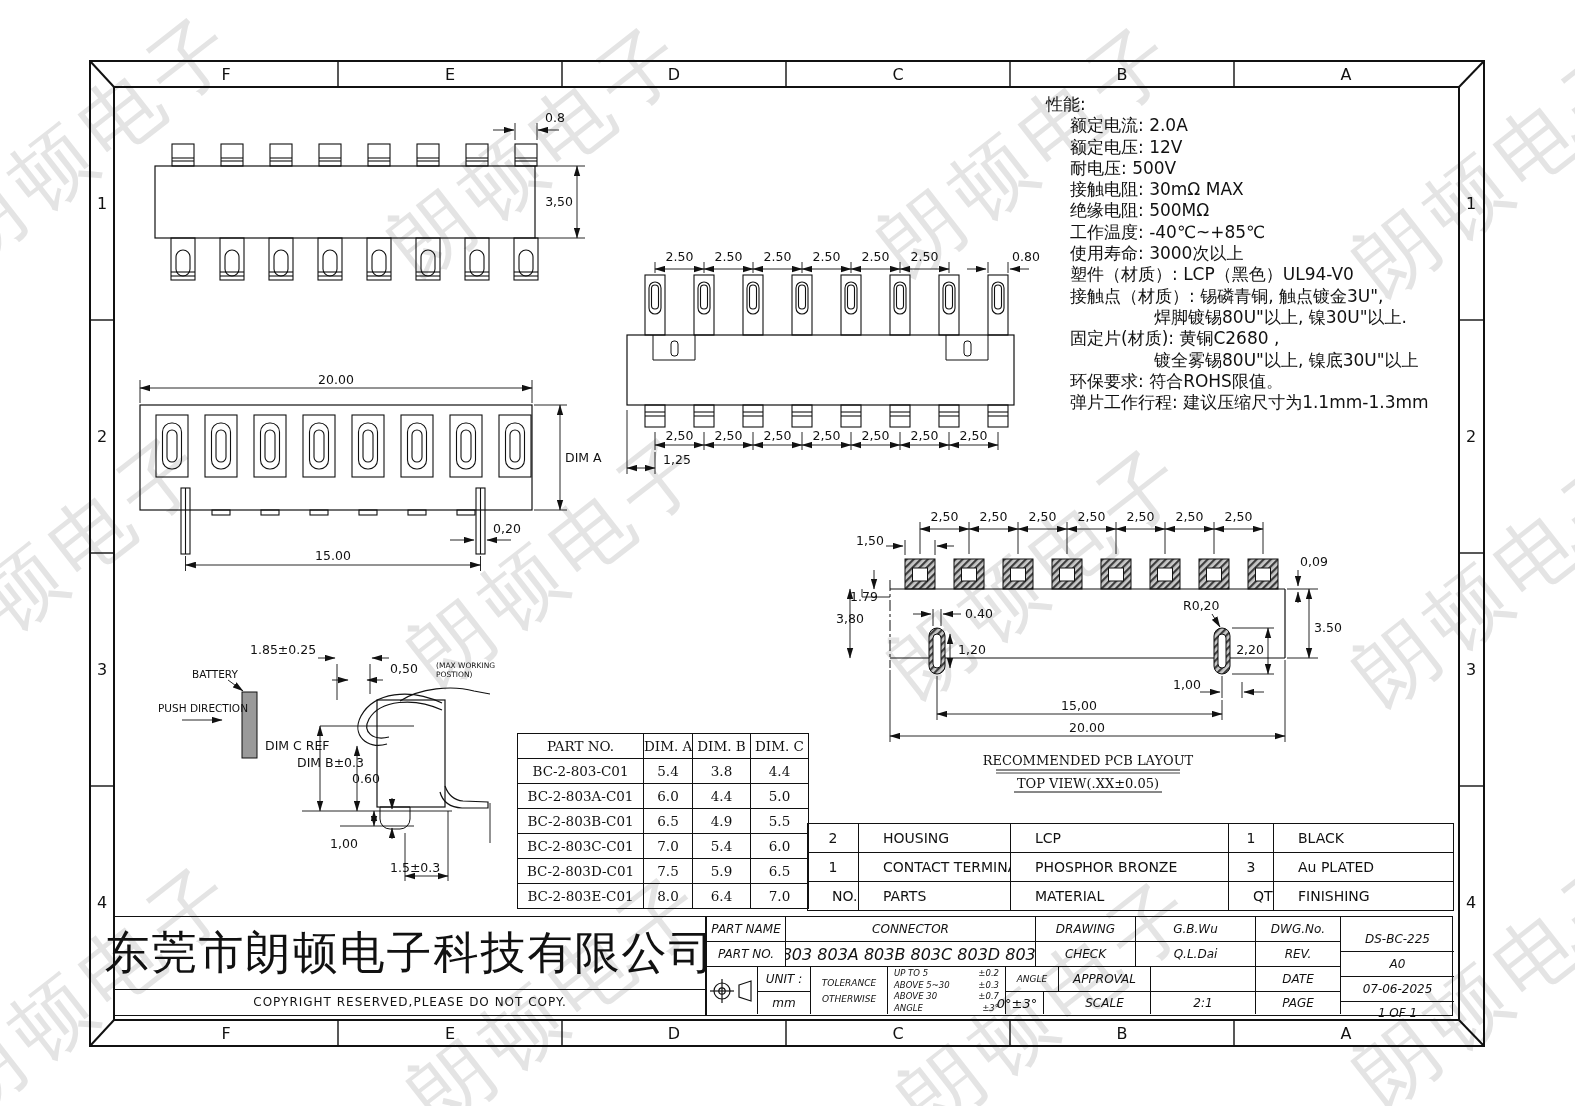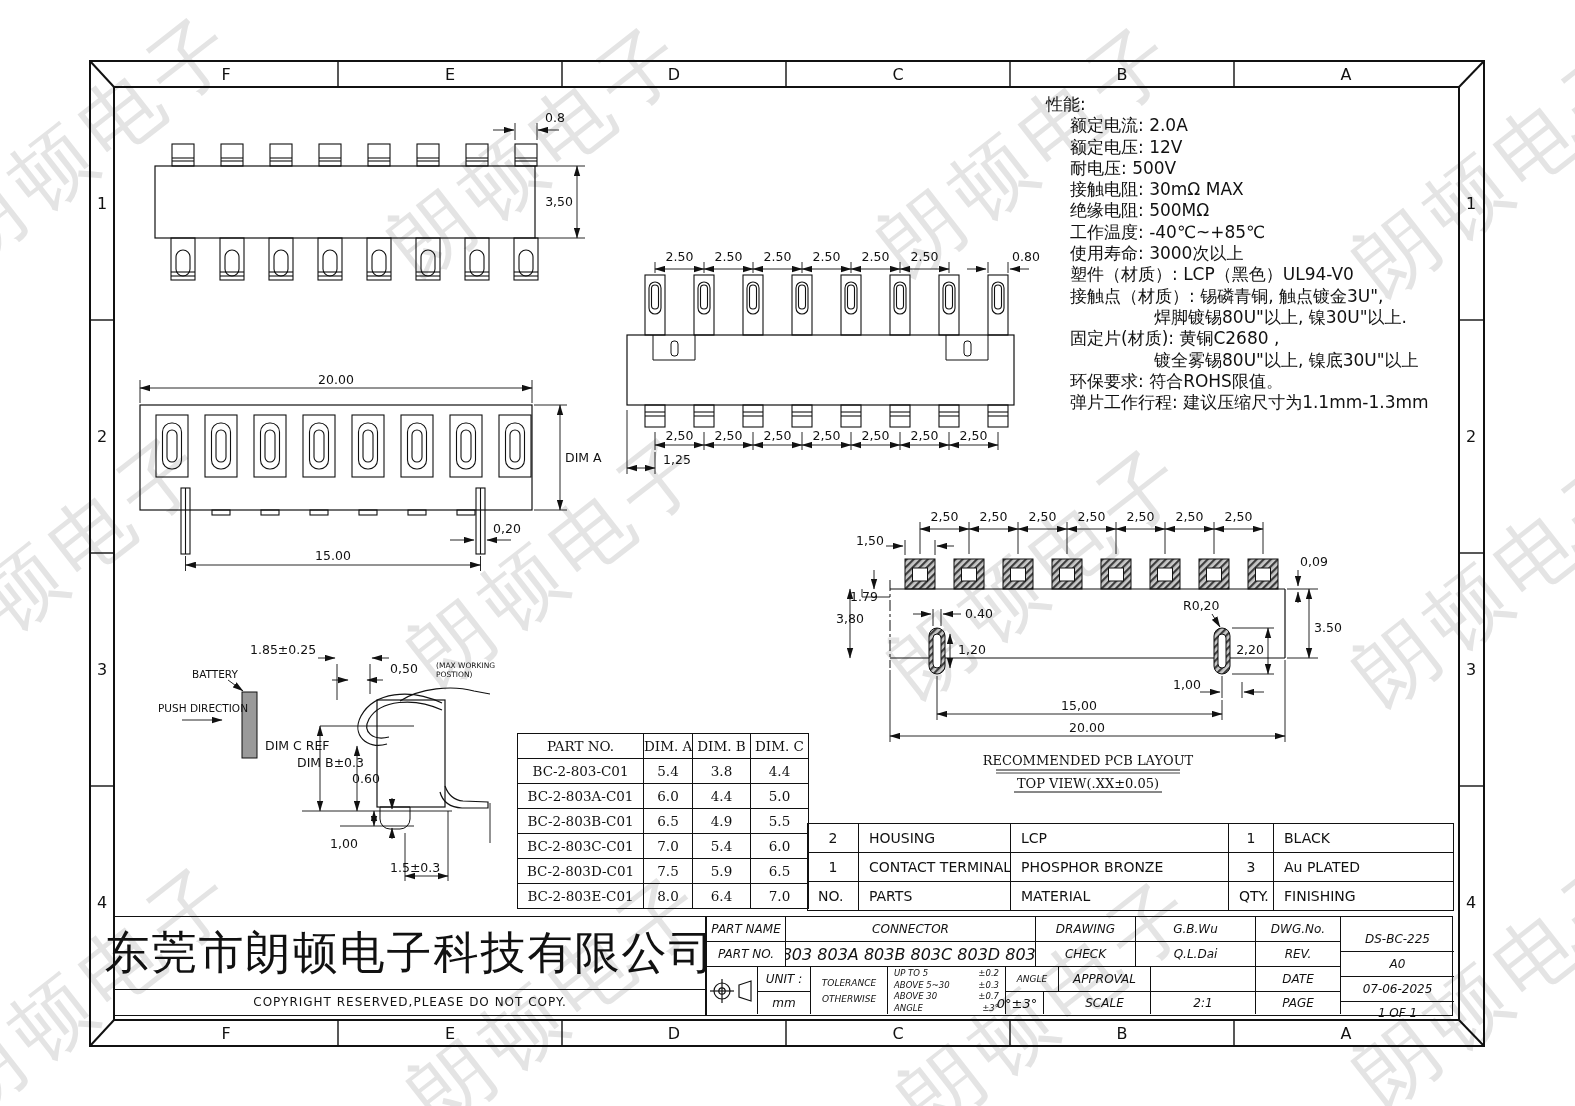--- a/index.html
+++ b/index.html
@@ -26,21 +26,21 @@
   table{border-collapse:collapse;table-layout:fixed;}
   .dimtable{position:absolute;left:517px;top:733px;width:291px;z-index:2;
             font-family:"DejaVu Serif",serif;font-size:13.5px;}
   .dimtable td{border:1.5px solid #111;text-align:center;height:24px;padding:0;
                overflow:hidden;white-space:nowrap;}
   
   .partstable{position:absolute;left:807px;top:823px;width:646px;z-index:2;
               font-size:14px;}
   .partstable td{border:1.5px solid #111;padding:0;height:28px;overflow:hidden;white-space:nowrap;}
   .partstable td.c{text-align:center;}
-  .partstable td.l{text-align:left;padding-left:10px;}
+  .partstable td.l{text-align:left;padding-left:24px;}
 
   
   .tb{position:absolute;left:706px;top:916px;width:747px;height:100px;z-index:2;
       border:1.6px solid #111;box-sizing:border-box;font-size:12px;font-style:italic;}
   .tb .cell{position:absolute;border-right:1.2px solid #111;border-bottom:1.2px solid #111;
             box-sizing:border-box;display:flex;align-items:center;justify-content:center;
             overflow:hidden;white-space:nowrap;}
   .tb .noB{border-bottom:none;} .tb .noR{border-right:none;margin-top:10px;}
   .tvrow{display:flex;justify-content:space-between;align-items:center;height:12.2px;
          padding:0 6px;font-size:8.5px;width:100%;box-sizing:border-box;}

